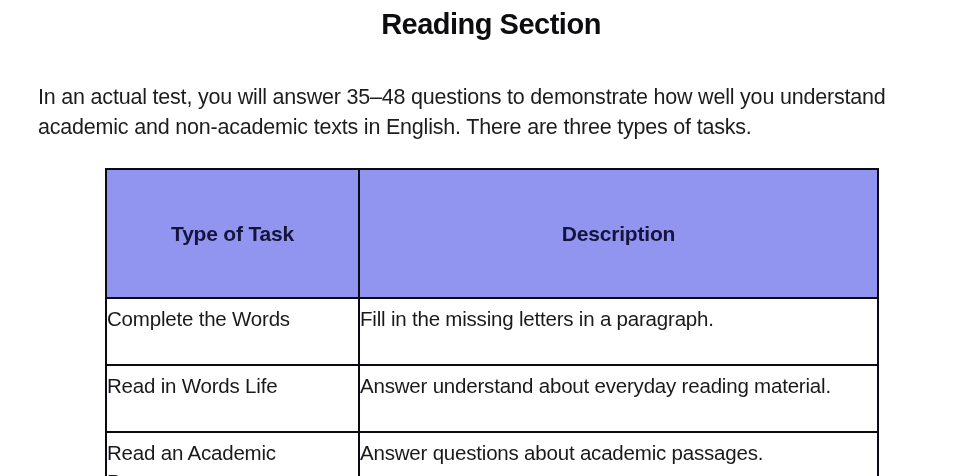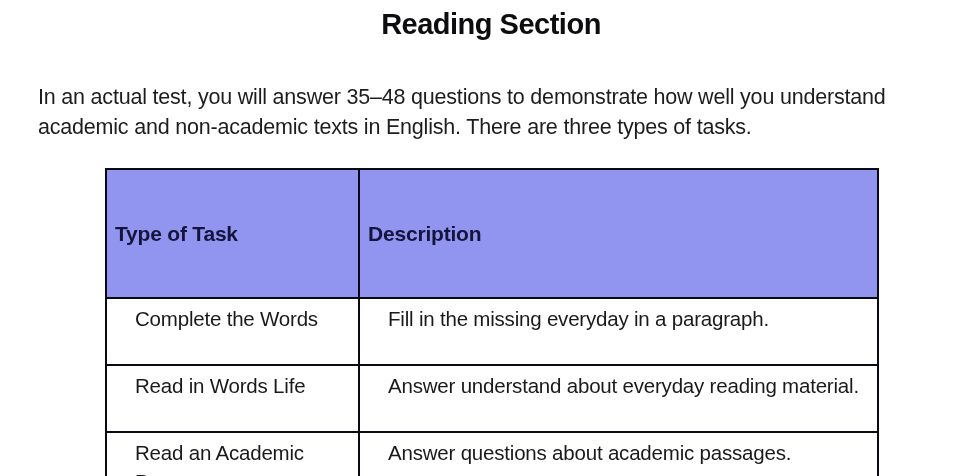--- a/index.html
+++ b/index.html
@@ -44,29 +44,29 @@
     border: 2px solid #0a0a14;
     font-size: 20.5px;
     letter-spacing: -0.2px;
   }
   table.tasks th {
     height: 127px;
     background: #9195f0;
     color: #14143c;
     font-weight: 700;
     font-size: 21px;
-    text-align: left;
+    text-align: center;
     vertical-align: middle;
     padding: 0 8px;
   }
   table.tasks td {
     height: 55px;
     vertical-align: top;
     text-align: left;
-    padding: 6px 14px 4px 28px;
+    padding: 6px 14px 4px 0;
     line-height: 1.4;
     background: #ffffff;
     color: #1a1a1c;
   }
 </style>
 </head>
 <body>
 
 <h1 class="page-title">Reading Section</h1>
 
@@ -79,21 +79,21 @@
   </colgroup>
   <thead>
     <tr>
       <th>Type of Task</th>
       <th>Description</th>
     </tr>
   </thead>
   <tbody>
     <tr>
       <td>Complete the Words</td>
-      <td>Fill in the missing everyday in a paragraph.</td>
+      <td>Fill in the missing letters in a paragraph.</td>
     </tr>
     <tr>
       <td>Read in Words Life</td>
       <td>Answer understand about everyday reading material.</td>
     </tr>
     <tr>
       <td>Read an Academic Passage</td>
       <td>Answer questions about academic passages.</td>
     </tr>
   </tbody>

